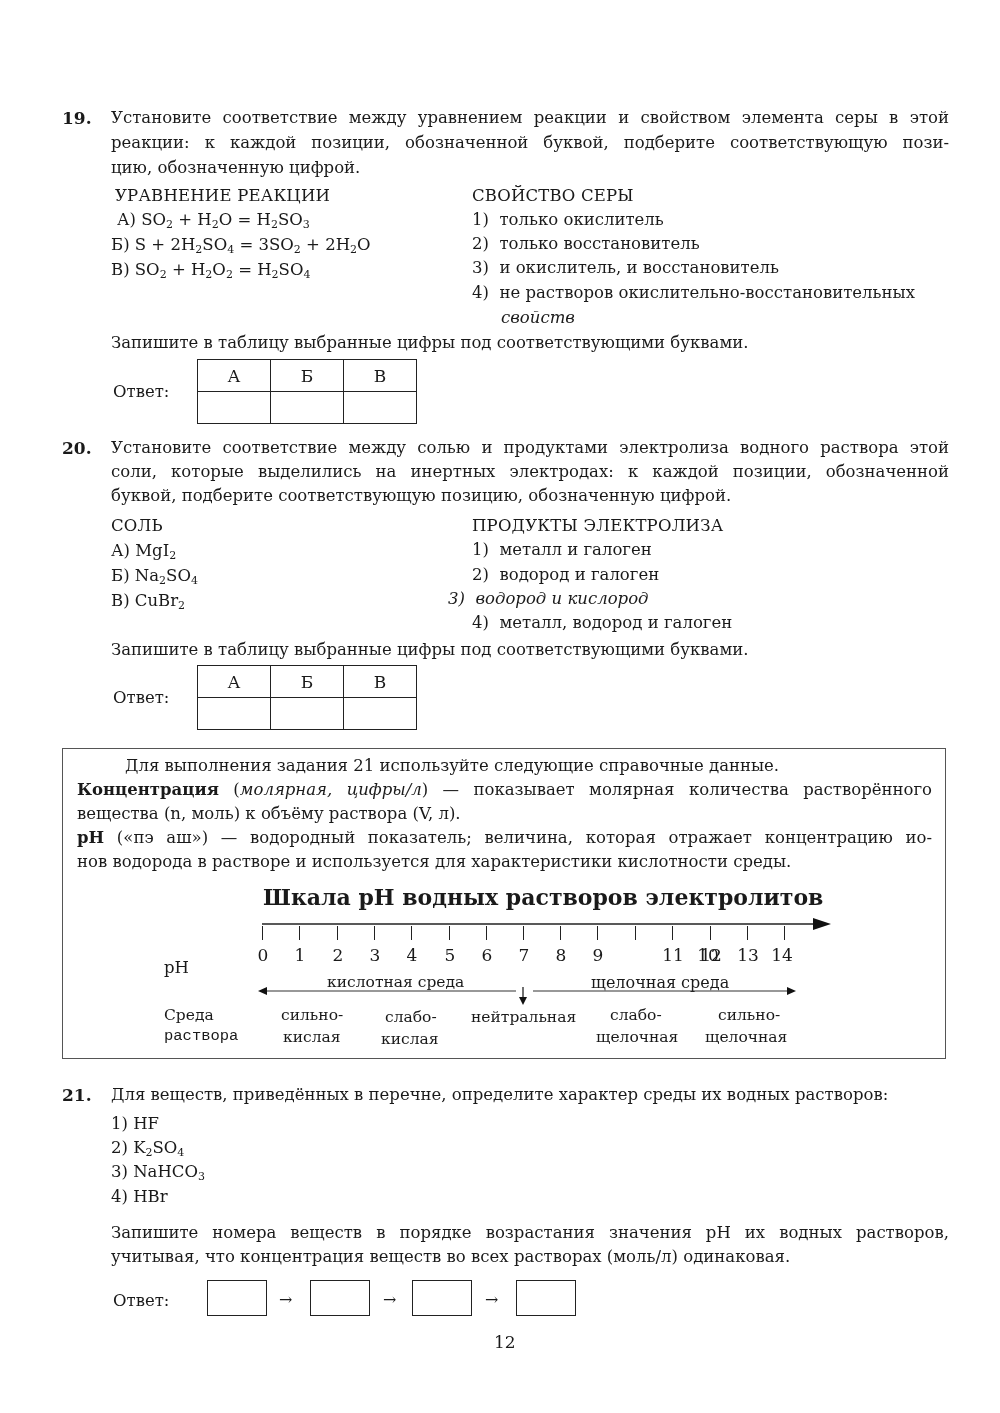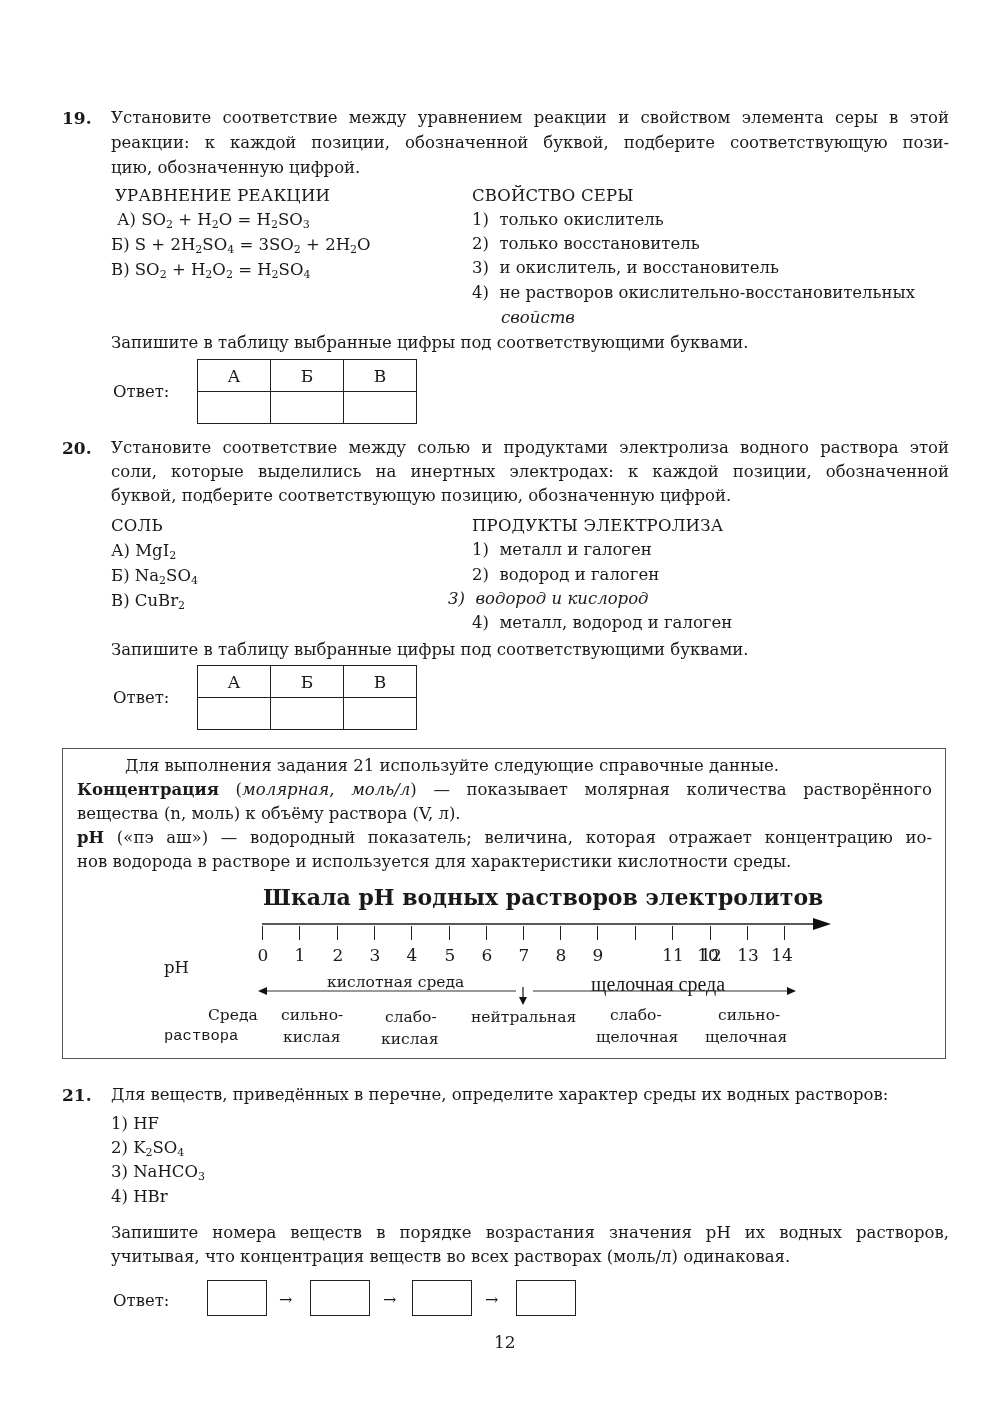--- a/index.html
+++ b/index.html
@@ -104,21 +104,21 @@
       <td></td>
     </tr>
   </tbody>
     </table>
 </div>
 
 <div class="ref-box"></div>
 <div>
   <div class="abs" style="left:89px; top:756px;margin-left:36px;">Для выполнения задания 21 используйте следующие справочные данные.</div>
   <div class="abs" style="left:77px; top:780px; width:855px; text-align:justify; text-align-last:justify;">
-    <span class="bold">Концентрация</span> <span>(</span><span class="ital">молярная, моль/л</span><span>) — показывает молярная количества растворённого</span>
+    <span class="bold">Концентрация</span> <span>(</span><span class="ital">молярная, цифры/л</span><span>) — показывает молярная количества растворённого</span>
   </div>
   <div class="abs" style="left:77px; top:804px;">вещества (n, моль) к объёму раствора (V, л).</div>
   <div class="abs" style="left:77px; top:828px; width:855px; text-align:justify; text-align-last:justify;">
     <span class="bold">pH</span><span> («пэ аш») — водородный показатель; величина, которая отражает концентрацию ио-</span>
   </div>
   <div class="abs" style="left:77px; top:852px;">нов водорода в растворе и используется для характеристики кислотности среды.</div>
 
   <div class="abs bold" style="left:263px; top:884px; font-size:22px;">Шкала pH водных растворов электролитов</div>
 
   <svg class="abs" style="left:255px; top:914px;" width="580" height="20">
@@ -154,32 +154,32 @@
   <span class="phnum" style="left:524px;">7</span>
   <span class="phnum" style="left:561px;">8</span>
   <span class="phnum" style="left:598px;">9</span>
   <span class="phnum" style="left:660px;margin-left:48px;">10</span>
   <span class="phnum" style="left:673px;">11</span>
   <span class="phnum" style="left:711px;">12</span>
   <span class="phnum" style="left:748px;">13</span>
   <span class="phnum" style="left:782px;">14</span>
 
   <span class="abs" style="left:327px; top:973px; font-size:15.5px;">кислотная среда</span>
-  <span class="abs" style="left:591px; top:973px; font-size:20px;font-family:Liberation Serif, serif;">щелочная среда</span>
+  <span class="abs" style="left:591px; top:973px; font-size:16px;">щелочная среда</span>
 
   <svg class="abs" style="left:258px; top:985px;" width="545" height="22">
     <line x1="6" y1="6" x2="258" y2="6" stroke="#333" stroke-width="1.2"></line>
     <polygon points="0,6 9,2 9,10" fill="#111"></polygon>
     <line x1="275" y1="6" x2="530" y2="6" stroke="#333" stroke-width="1.2"></line>
     <polygon points="538,6 529,2 529,10" fill="#111"></polygon>
     <line x1="265" y1="2" x2="265" y2="14" stroke="#111" stroke-width="1.2"></line>
     <polygon points="261,12 269,12 265,20" fill="#111"></polygon>
   </svg>
 
-  <span class="abs" style="left:164px; top:1006px; font-size:15.5px;margin-left:44px;">Среда</span>
+  <span class="abs" style="left:164px; top:1006px; font-size:15.5px;">Среда</span>
   <span class="abs" style="left:164px; top:1027px; font-size:15.5px;font-family:Liberation Mono, monospace;">раствора</span>
 
   <span class="abs" style="left:281px; top:1006px; font-size:15.5px;">сильно-</span>
   <span class="abs" style="left:283px; top:1028px; font-size:15.5px;">кислая</span>
   <span class="abs" style="left:385px; top:1008px; font-size:15.5px;">слабо-</span>
   <span class="abs" style="left:381px; top:1030px; font-size:15.5px;">кислая</span>
   <span class="abs" style="left:471px; top:1008px; font-size:15.5px;">нейтральная</span>
   <span class="abs" style="left:610px; top:1006px; font-size:15.5px;">слабо-</span>
   <span class="abs" style="left:596px; top:1028px; font-size:15.5px;">щелочная</span>
   <span class="abs" style="left:718px; top:1006px; font-size:15.5px;">сильно-</span>

